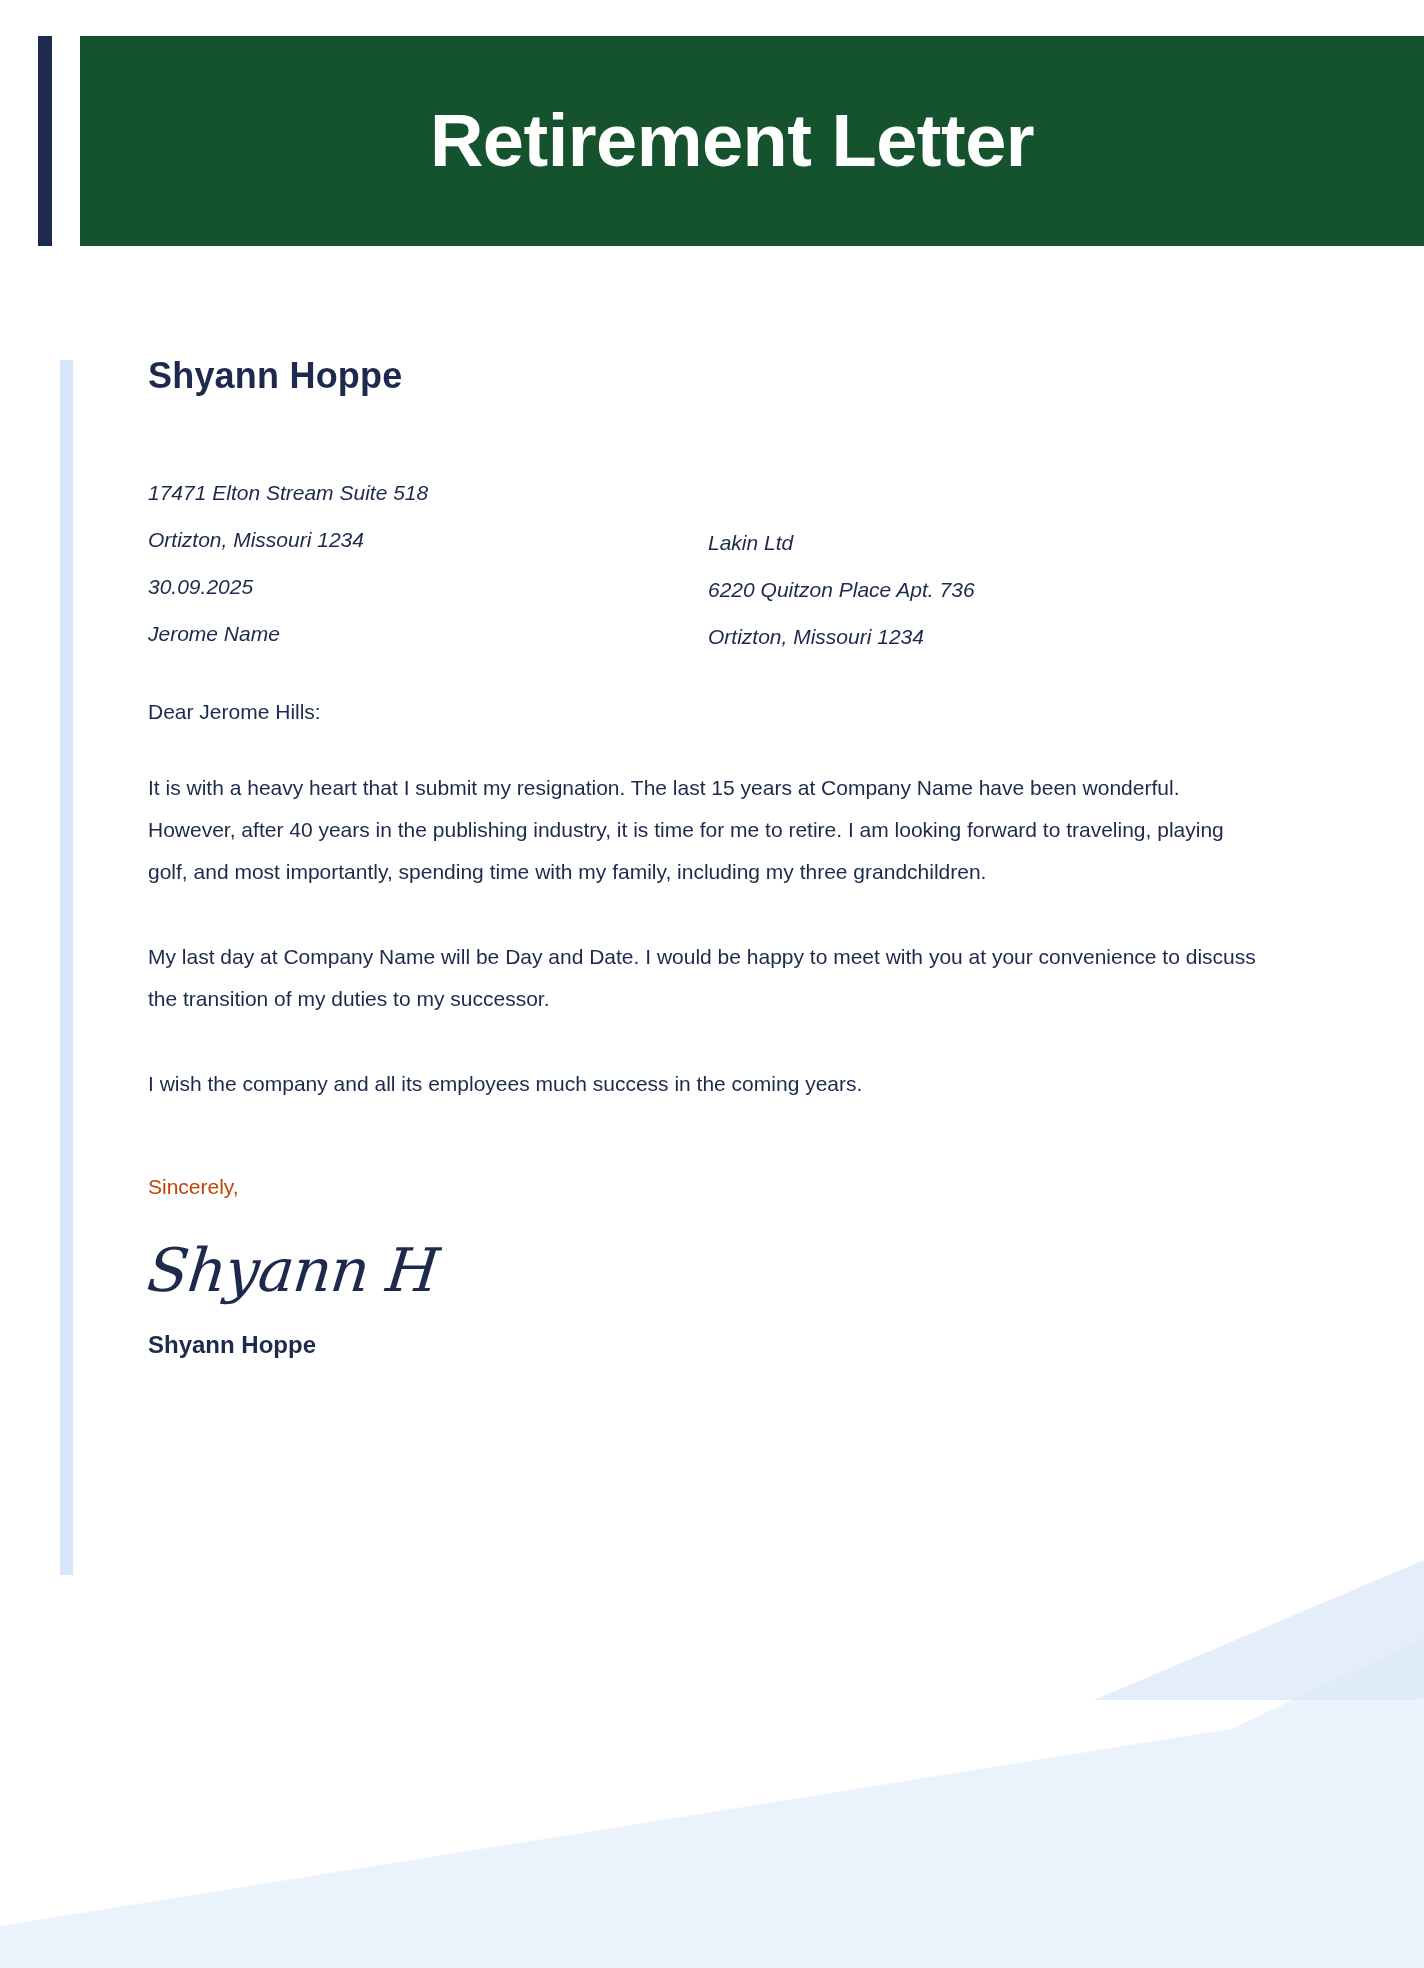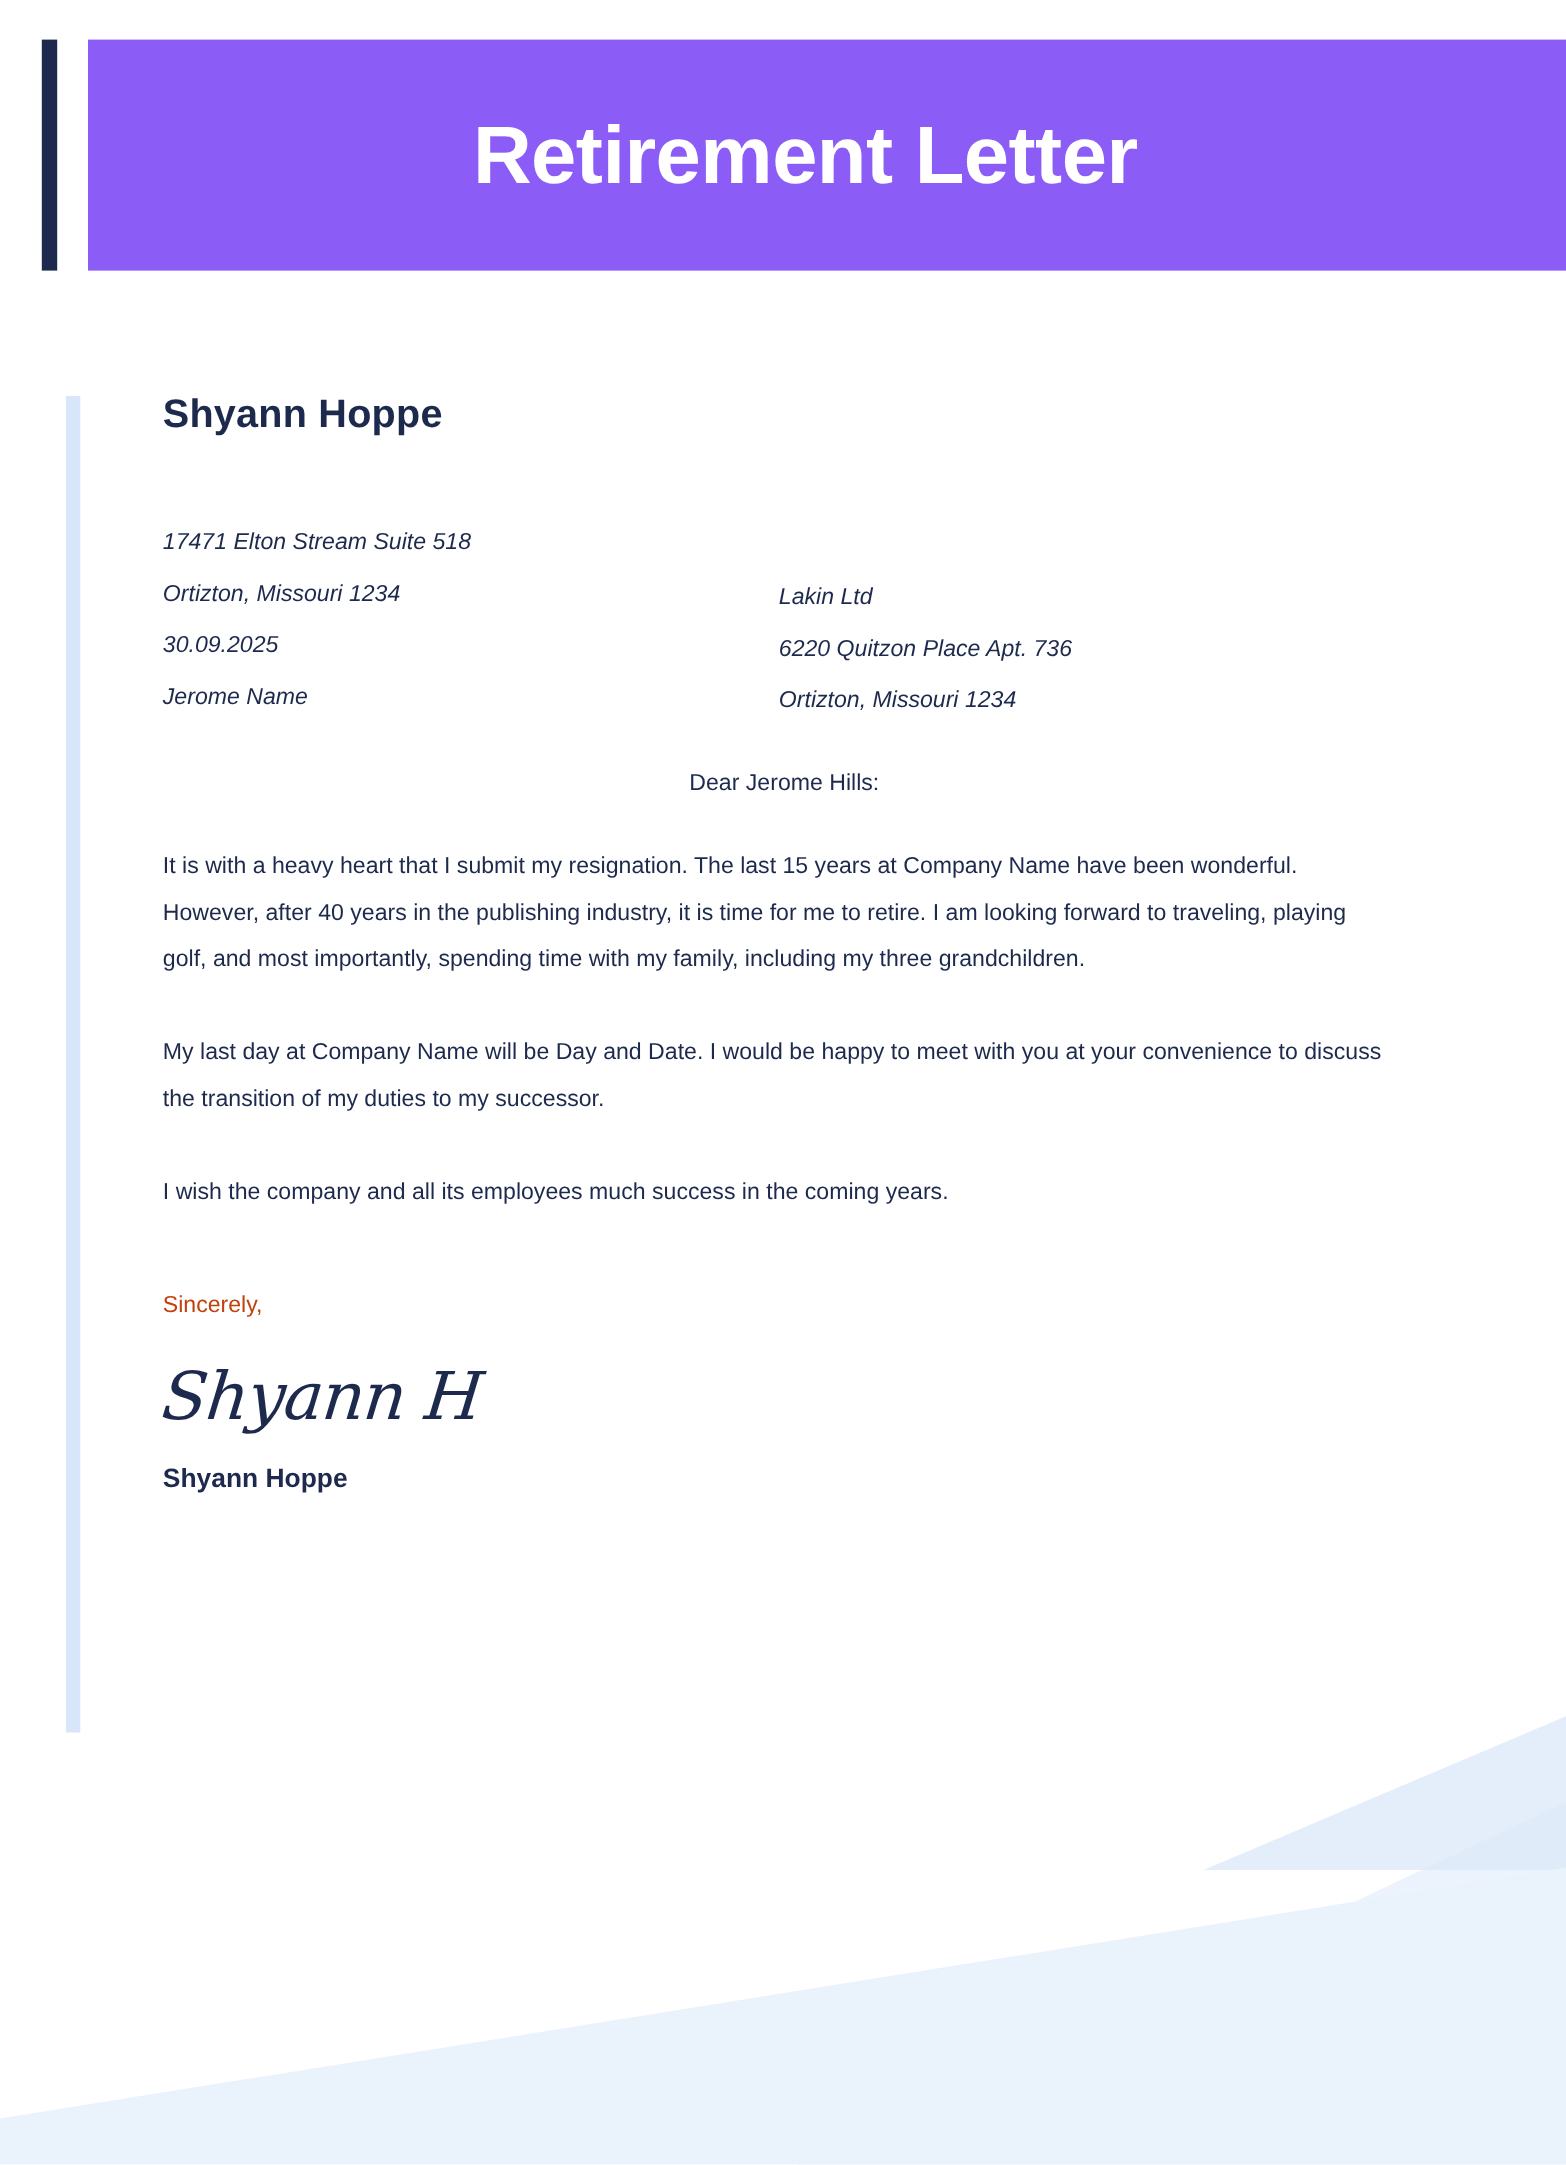--- a/index.html
+++ b/index.html
@@ -31,21 +31,21 @@
     width: 14px;
     height: 210px;
     background: #1d2a4d;
   }
   .header-bar {
     position: absolute;
     top: 0;
     left: 80px;
     right: 0;
     height: 210px;
-    background: #8b5cf6;
+    background: #14532d;
     display: flex;
     align-items: center;
     justify-content: center;
   }
   .header-title {
     color: #ffffff;
     font-size: 74px;
     font-weight: bold;
     letter-spacing: -0.5px;
     line-height: 1;
@@ -95,21 +95,20 @@
     padding-top: 50px;
   }
   .addr-line {
     white-space: nowrap;
   }
 
   .salutation {
     font-size: 21px;
     margin-top: 40px;
     color: #1d2a4d;
-    text-align: center;
   }
 
   .para {
     font-size: 21px;
     line-height: 42px;
     color: #1d2a4d;
     margin-top: 43px;
     max-width: 1110px;
   }
 

